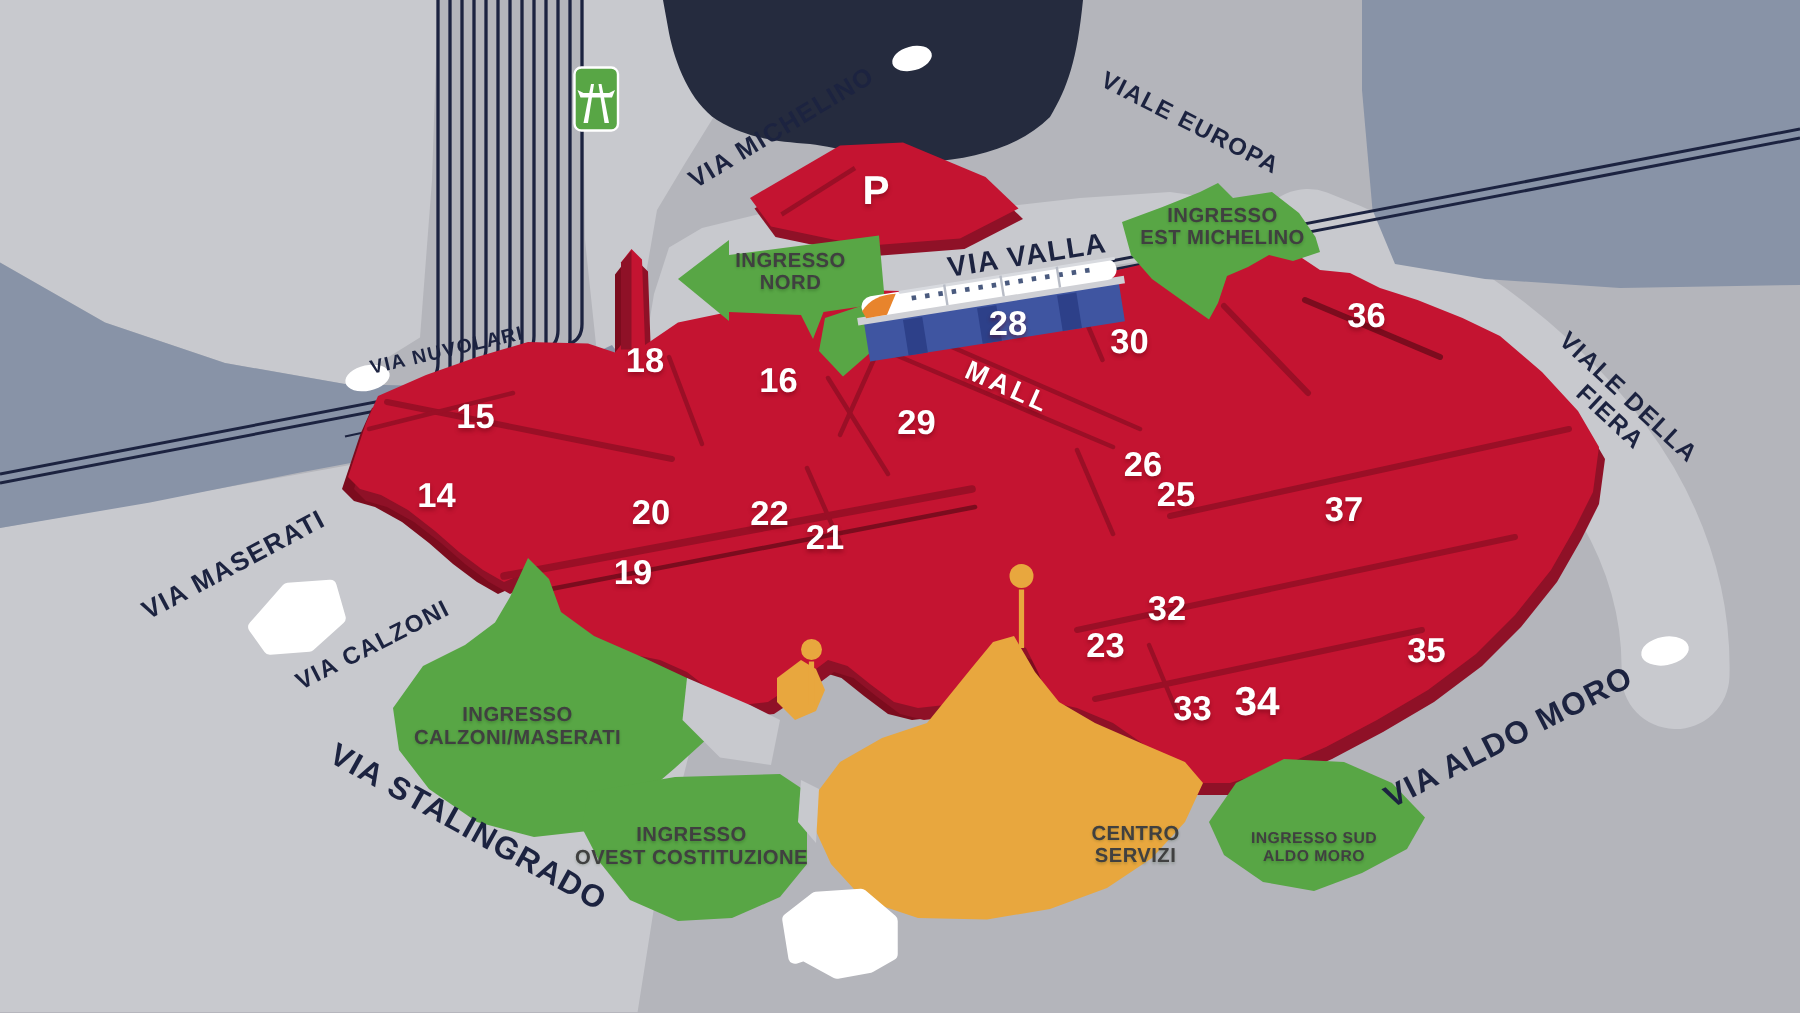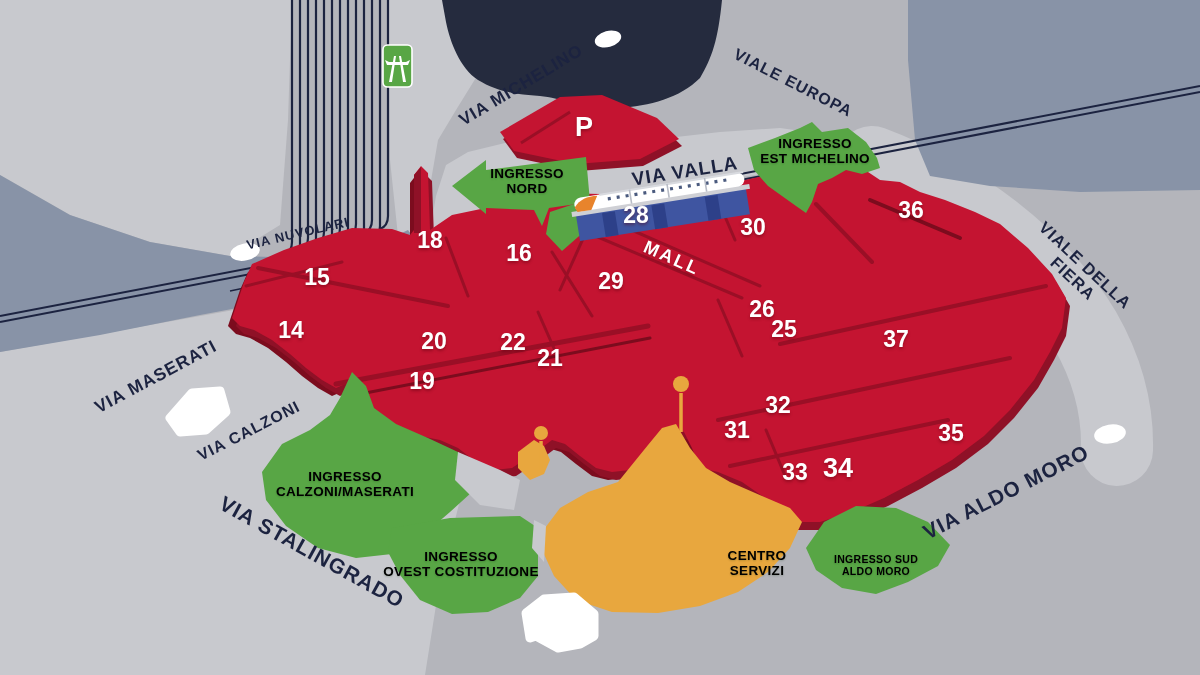--- a/index.html
+++ b/index.html
@@ -4,21 +4,21 @@
 <style>
   html,body{margin:0;padding:0;background:#b4b5bb;}
   .stage{position:relative;width:1200px;height:675px;overflow:hidden;
          font-family:"Liberation Sans",sans-serif;background:#b4b5bb;}
   .stage svg{position:absolute;left:0;top:0;}
   .labels{position:absolute;left:0;top:0;width:100%;height:100%;}
   .lbl{position:absolute;transform:translate(-50%,-50%) rotate(var(--r,0deg));
        white-space:pre-line;text-align:center;font-weight:bold;line-height:1.12;}
   .lbl-street{color:#1c2340;letter-spacing:1px;}
   .lbl-num{color:#ffffff;text-shadow:0 2px 3px rgba(90,0,15,.45);}
-  .lbl-zone{color:#000000;letter-spacing:.3px;text-shadow:0 1px 2px rgba(0,40,0,.22);}
+  .lbl-zone{color:#404040;letter-spacing:.3px;text-shadow:0 1px 2px rgba(0,40,0,.22);}
   .lbl-mall{color:#ffffff;letter-spacing:2.5px;text-shadow:0 2px 3px rgba(90,0,15,.4);}
 </style>
 </head>
 <body>
 
 <div class="stage">
 <svg width="1200" height="675" viewBox="0 0 1200 675">
   <defs>
     <path id="cx" d="M232,318 L244,282 L252,264 L284,250 L318,238 L352,228 L392,229 L410,235 L414,230 L414,175 L421,166 L428,173 L430,230 L452,215 L500,205 L558,193 L600,194 L640,194 L700,185 L745,180 L780,172 L820,168 L850,170 L868,172 L880,180 L900,182 L920,192 L945,200 L975,212 L1000,224 L1028,248 L1052,274 L1066,298 L1062,328 L1050,352 L1034,380 L1010,410 L984,436 L952,460 L918,480 L884,498 L852,512 L820,522 L795,522 L765,498 L742,482 L718,472 L700,468 L692,448 L684,432 L676,428 L668,436 L658,452 L645,462 L630,470 L612,472 L596,468 L580,456 L565,444 L552,440 L544,446 L530,456 L512,468 L494,470 L476,462 L458,448 L440,440 L420,436 L400,428 L382,416 L362,400 L350,382 L336,388 L322,380 L306,368 L290,354 L272,340 L254,330 L240,326 Z"></path>
     <path id="pshape" d="M500,132 L560,97 L602,95 L657,118 L679,139 L640,159 L576,164 L514,151 Z"></path>
@@ -177,36 +177,36 @@
   <div class="lbl lbl-street" style="left:298px;top:234px;font-size:13px;--r:-13deg;">VIA NUVOLARI</div>
   <div class="lbl lbl-street" style="left:1079px;top:272px;font-size:16.5px;--r:43deg;">VIALE DELLA FIERA</div>
   <div class="lbl lbl-street" style="left:156px;top:377px;font-size:17.5px;--r:-28deg;">VIA MASERATI</div>
   <div class="lbl lbl-street" style="left:249px;top:431px;font-size:16px;--r:-27deg;">VIA CALZONI</div>
   <div class="lbl lbl-street" style="left:312px;top:552px;font-size:21px;--r:29deg;">VIA STALINGRADO</div>
   <div class="lbl lbl-street" style="left:1006px;top:492px;font-size:21px;--r:-27deg;">VIA ALDO MORO</div>
 
   <div class="lbl lbl-num" style="left:584px;top:127px;font-size:27px;">P</div>
   <div class="lbl lbl-num" style="left:430px;top:241px;font-size:23px;">18</div>
   <div class="lbl lbl-num" style="left:519px;top:254px;font-size:23px;">16</div>
-  <div class="lbl lbl-num" style="left:636px;top:216px;font-size:23px;text-align:center;">28</div>
+  <div class="lbl lbl-num" style="left:672px;top:216px;font-size:23px;text-align:center;">28</div>
   <div class="lbl lbl-num" style="left:753px;top:228px;font-size:23px;">30</div>
   <div class="lbl lbl-num" style="left:911px;top:211px;font-size:23px;">36</div>
   <div class="lbl lbl-num" style="left:611px;top:282px;font-size:23px;">29</div>
   <div class="lbl lbl-num" style="left:317px;top:278px;font-size:23px;">15</div>
   <div class="lbl lbl-num" style="left:291px;top:331px;font-size:23px;">14</div>
   <div class="lbl lbl-num" style="left:762px;top:310px;font-size:23px;">26</div>
   <div class="lbl lbl-num" style="left:784px;top:330px;font-size:23px;">25</div>
   <div class="lbl lbl-num" style="left:550px;top:321px;font-size:23px;margin-top:38px;">21</div>
   <div class="lbl lbl-num" style="left:434px;top:342px;font-size:23px;">20</div>
   <div class="lbl lbl-num" style="left:513px;top:343px;font-size:23px;">22</div>
   <div class="lbl lbl-num" style="left:896px;top:340px;font-size:23px;text-align:right;">37</div>
   <div class="lbl lbl-num" style="left:422px;top:382px;font-size:23px;">19</div>
   <div class="lbl lbl-num" style="left:951px;top:397px;font-size:23px;margin-top:37px;">35</div>
   <div class="lbl lbl-num" style="left:778px;top:406px;font-size:23px;">32</div>
-  <div class="lbl lbl-num" style="left:737px;top:431px;font-size:23px;">31</div>
+  <div class="lbl lbl-num" style="left:737px;top:431px;font-size:23px;">23</div>
   <div class="lbl lbl-num" style="left:838px;top:468px;font-size:27px;">34</div>
   <div class="lbl lbl-num" style="left:795px;top:473px;font-size:23px;">33</div>
   <div class="lbl lbl-mall" style="left:672px;top:258px;font-size:18px;--r:24deg;font-weight:bold;">MALL</div>
 
   <div class="lbl lbl-zone" style="left:527px;top:181px;font-size:13.5px;">INGRESSO
 NORD</div>
   <div class="lbl lbl-zone" style="left:815px;top:151px;font-size:13.5px;">INGRESSO
 EST MICHELINO</div>
   <div class="lbl lbl-zone" style="left:345px;top:484px;font-size:13.5px;">INGRESSO
 CALZONI/MASERATI</div>

